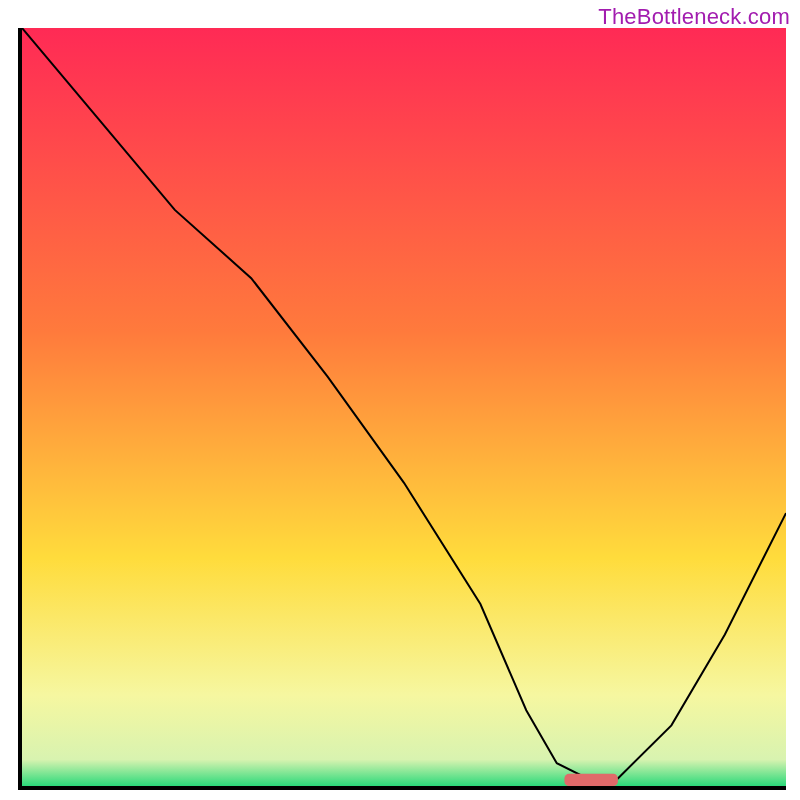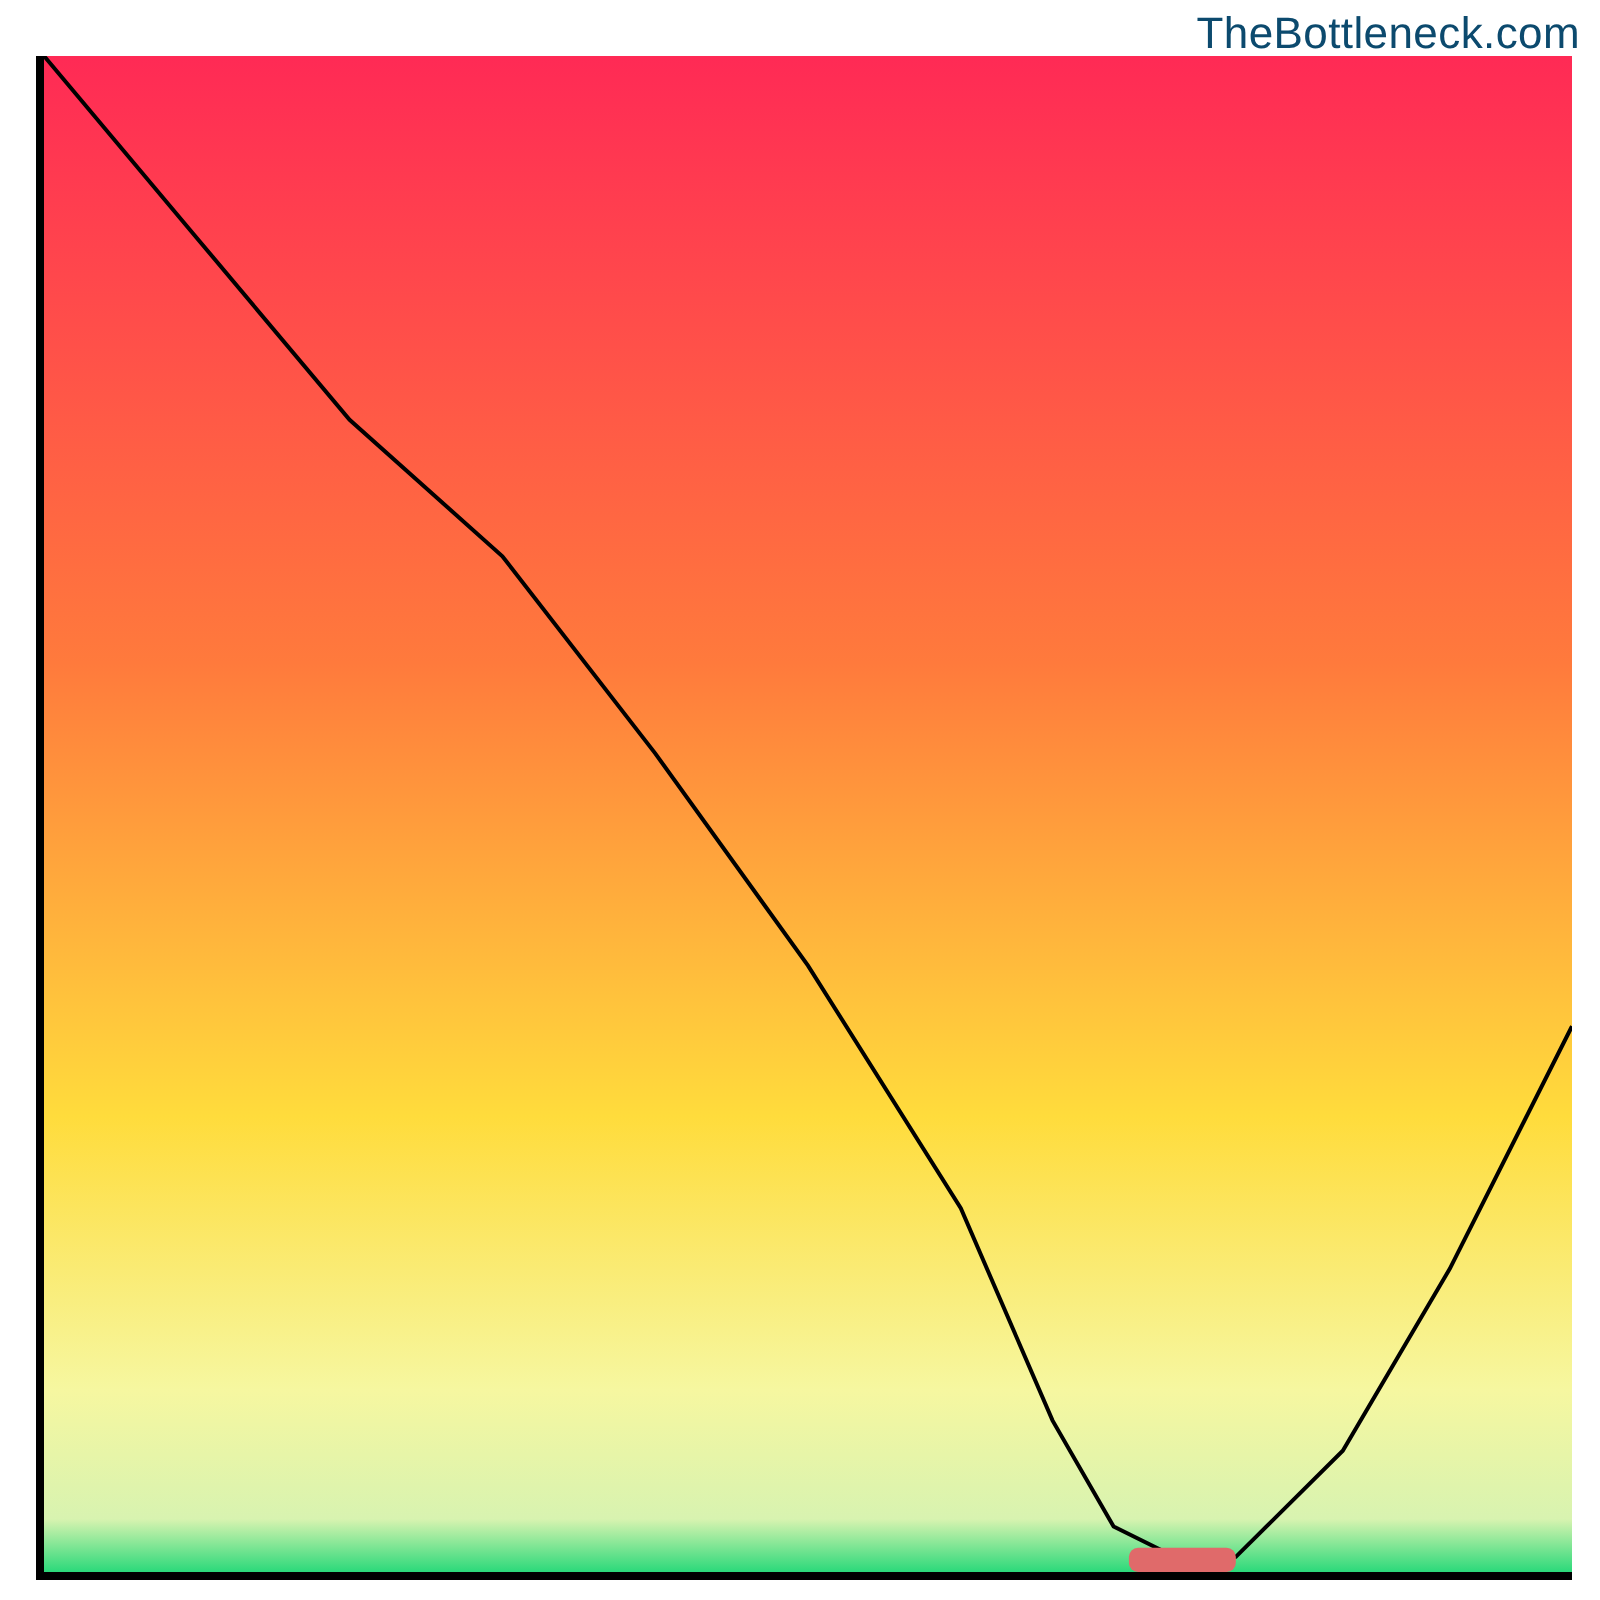--- a/index.html
+++ b/index.html
@@ -13,21 +13,21 @@
   .root {
     position: relative;
     width: 800px;
     height: 800px;
   }
   .watermark {
     position: absolute;
     top: 4px;
     right: 10px;
     font-size: 22px;
-    color: #0c4a6e;
+    color: #a21caf;
     font-weight: 400;
     letter-spacing: 0.2px;
   }
   .plot {
     position: absolute;
     left: 18px;
     top: 28px;
     width: 768px;
     height: 762px;
     border-left: 4px solid #000;

